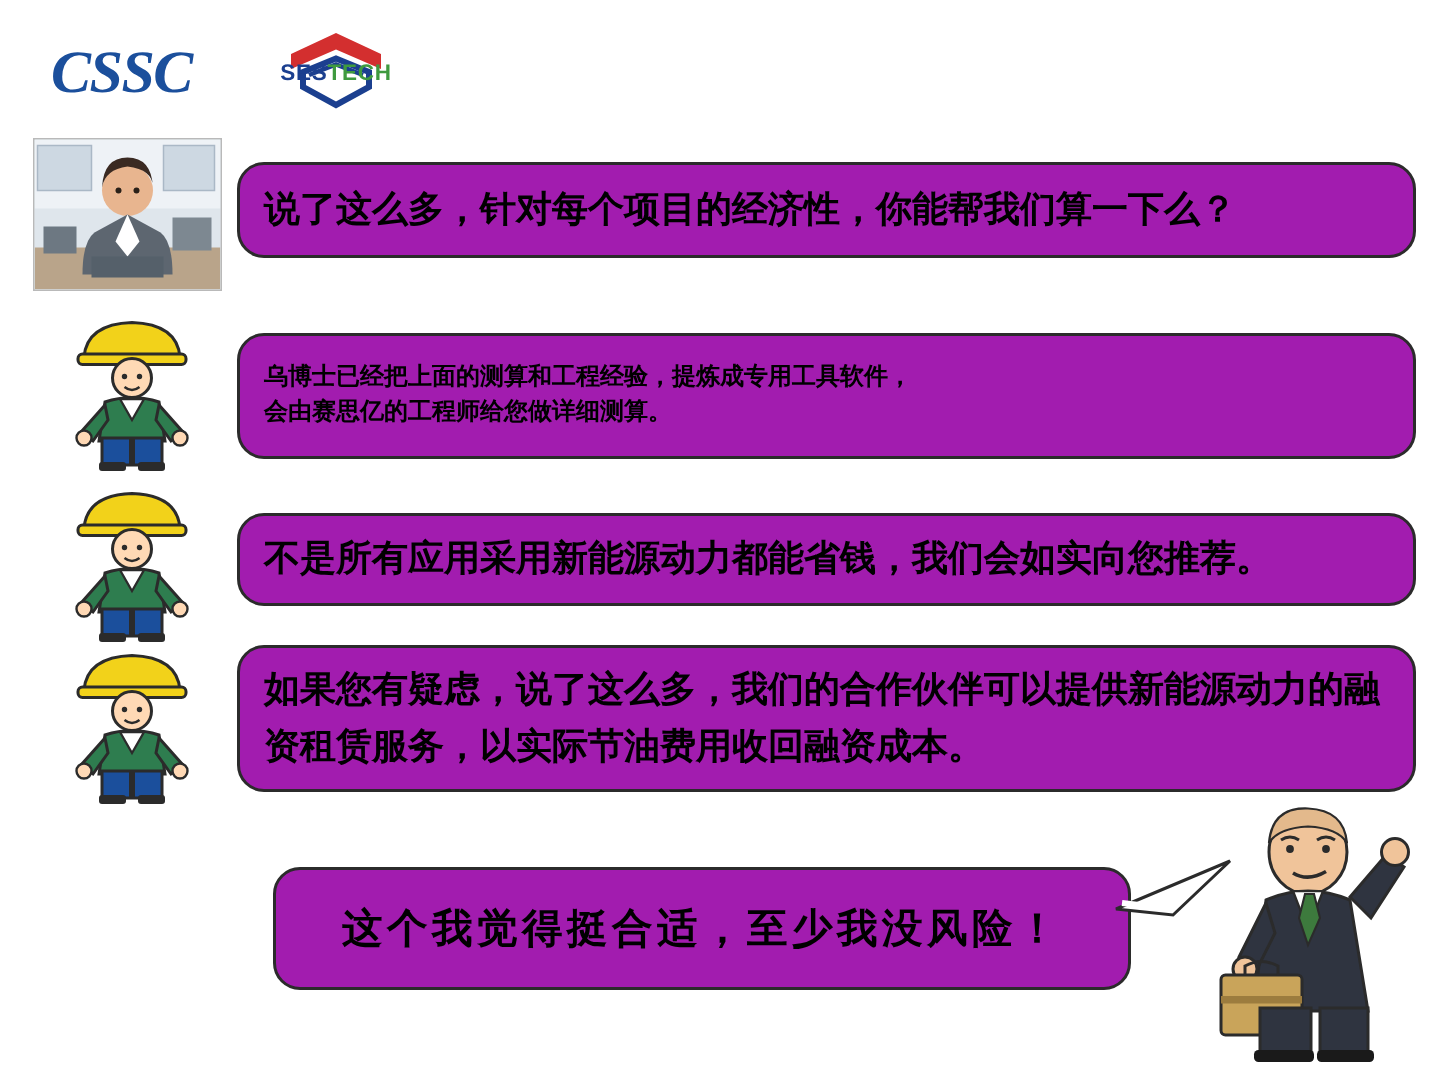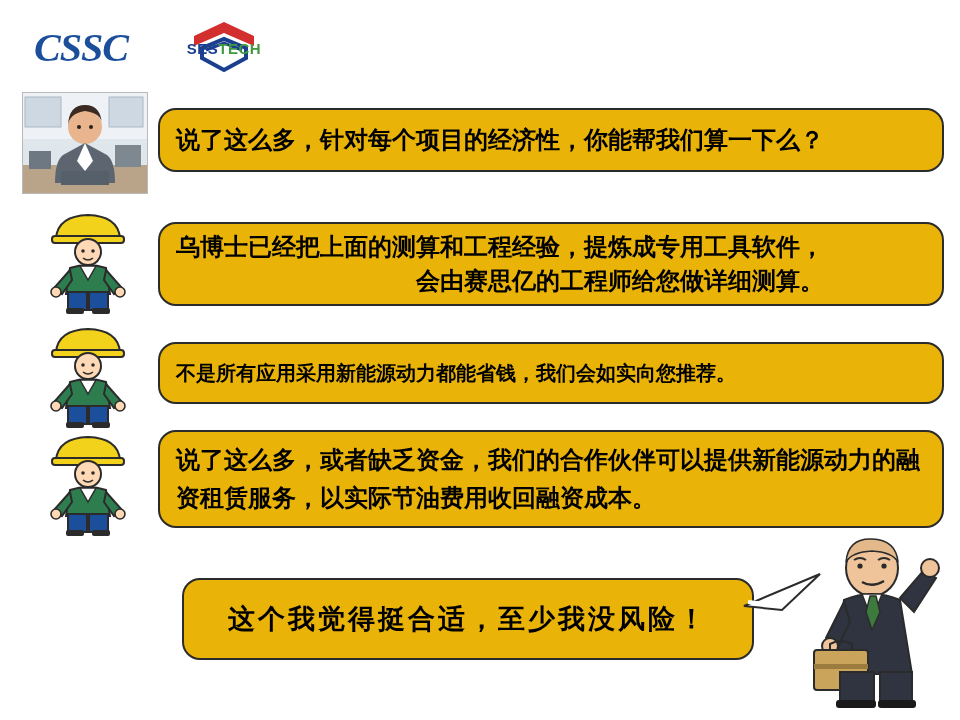--- a/index.html
+++ b/index.html
@@ -78,39 +78,39 @@
   }
   .worker.w1 { left: 40px; top: 206px; }
   .worker.w2 { left: 40px; top: 320px; }
   .worker.w3 { left: 40px; top: 428px; }
 
   
   .bubble {
     position: absolute;
     border: 2px solid #2b2b2b;
     border-radius: 18px;
-    background: #eab308;
+    background: #a21caf;
     box-sizing: border-box;
     display: flex;
     align-items: center;
   }
   .bubble .text {
     font-family: "Liberation Serif", serif;
     font-weight: bold;
     color: #000000;
     padding: 0 16px;
     line-height: 1.42;
     white-space: pre-line;
   }
   #bubble1 { left: 158px; top: 108px;  width: 786px; height: 64px; }
   #bubble1 .text { font-size: 24px; }
   #bubble2 { left: 158px; top: 222px; width: 786px; height: 84px; }
-  #bubble2 .text { font-size: 24px; text-align: right; }
+  #bubble2 .text { font-size: 16px; }
   #bubble3 { left: 158px; top: 342px; width: 786px; height: 62px; }
-  #bubble3 .text { font-size: 20px; }
+  #bubble3 .text { font-size: 24px; }
   #bubble4 { left: 158px; top: 430px; width: 786px; height: 98px; }
   #bubble4 .text { font-size: 24px; line-height: 1.6; }
 
   
   #bubble5 {
     left: 182px;
     top: 578px;
     width: 572px;
     height: 82px;
   }
@@ -249,21 +249,21 @@
   <div class="bubble" id="bubble2">
     <div class="text">乌博士已经把上面的测算和工程经验，提炼成专用工具软件，
 会由赛思亿的工程师给您做详细测算。</div>
   </div>
 
   <div class="bubble" id="bubble3">
     <div class="text">不是所有应用采用新能源动力都能省钱，我们会如实向您推荐。</div>
   </div>
 
   <div class="bubble" id="bubble4">
-    <div class="text">说了这么多，或者缺乏资金，我们的合作伙伴可以提供新能源动力的融资租赁服务，以实际节油费用收回融资成本。</div>
+    <div class="text">如果您有疑虑，说了这么多，我们的合作伙伴可以提供新能源动力的融资租赁服务，以实际节油费用收回融资成本。</div>
   </div>
 
   <div class="bubble" id="bubble5">
     <div class="text">这个我觉得挺合适，至少我没风险！</div>
   </div>
 
   <svg class="bubble-tail" viewBox="0 0 80 40">
     <path d="M2 34 L78 2 L40 38 Z" fill="#ffffff" stroke="#2b2b2b" stroke-width="2"></path>
     <path d="M6 30 L40 34" stroke="#ffffff" stroke-width="4"></path>
   </svg>

